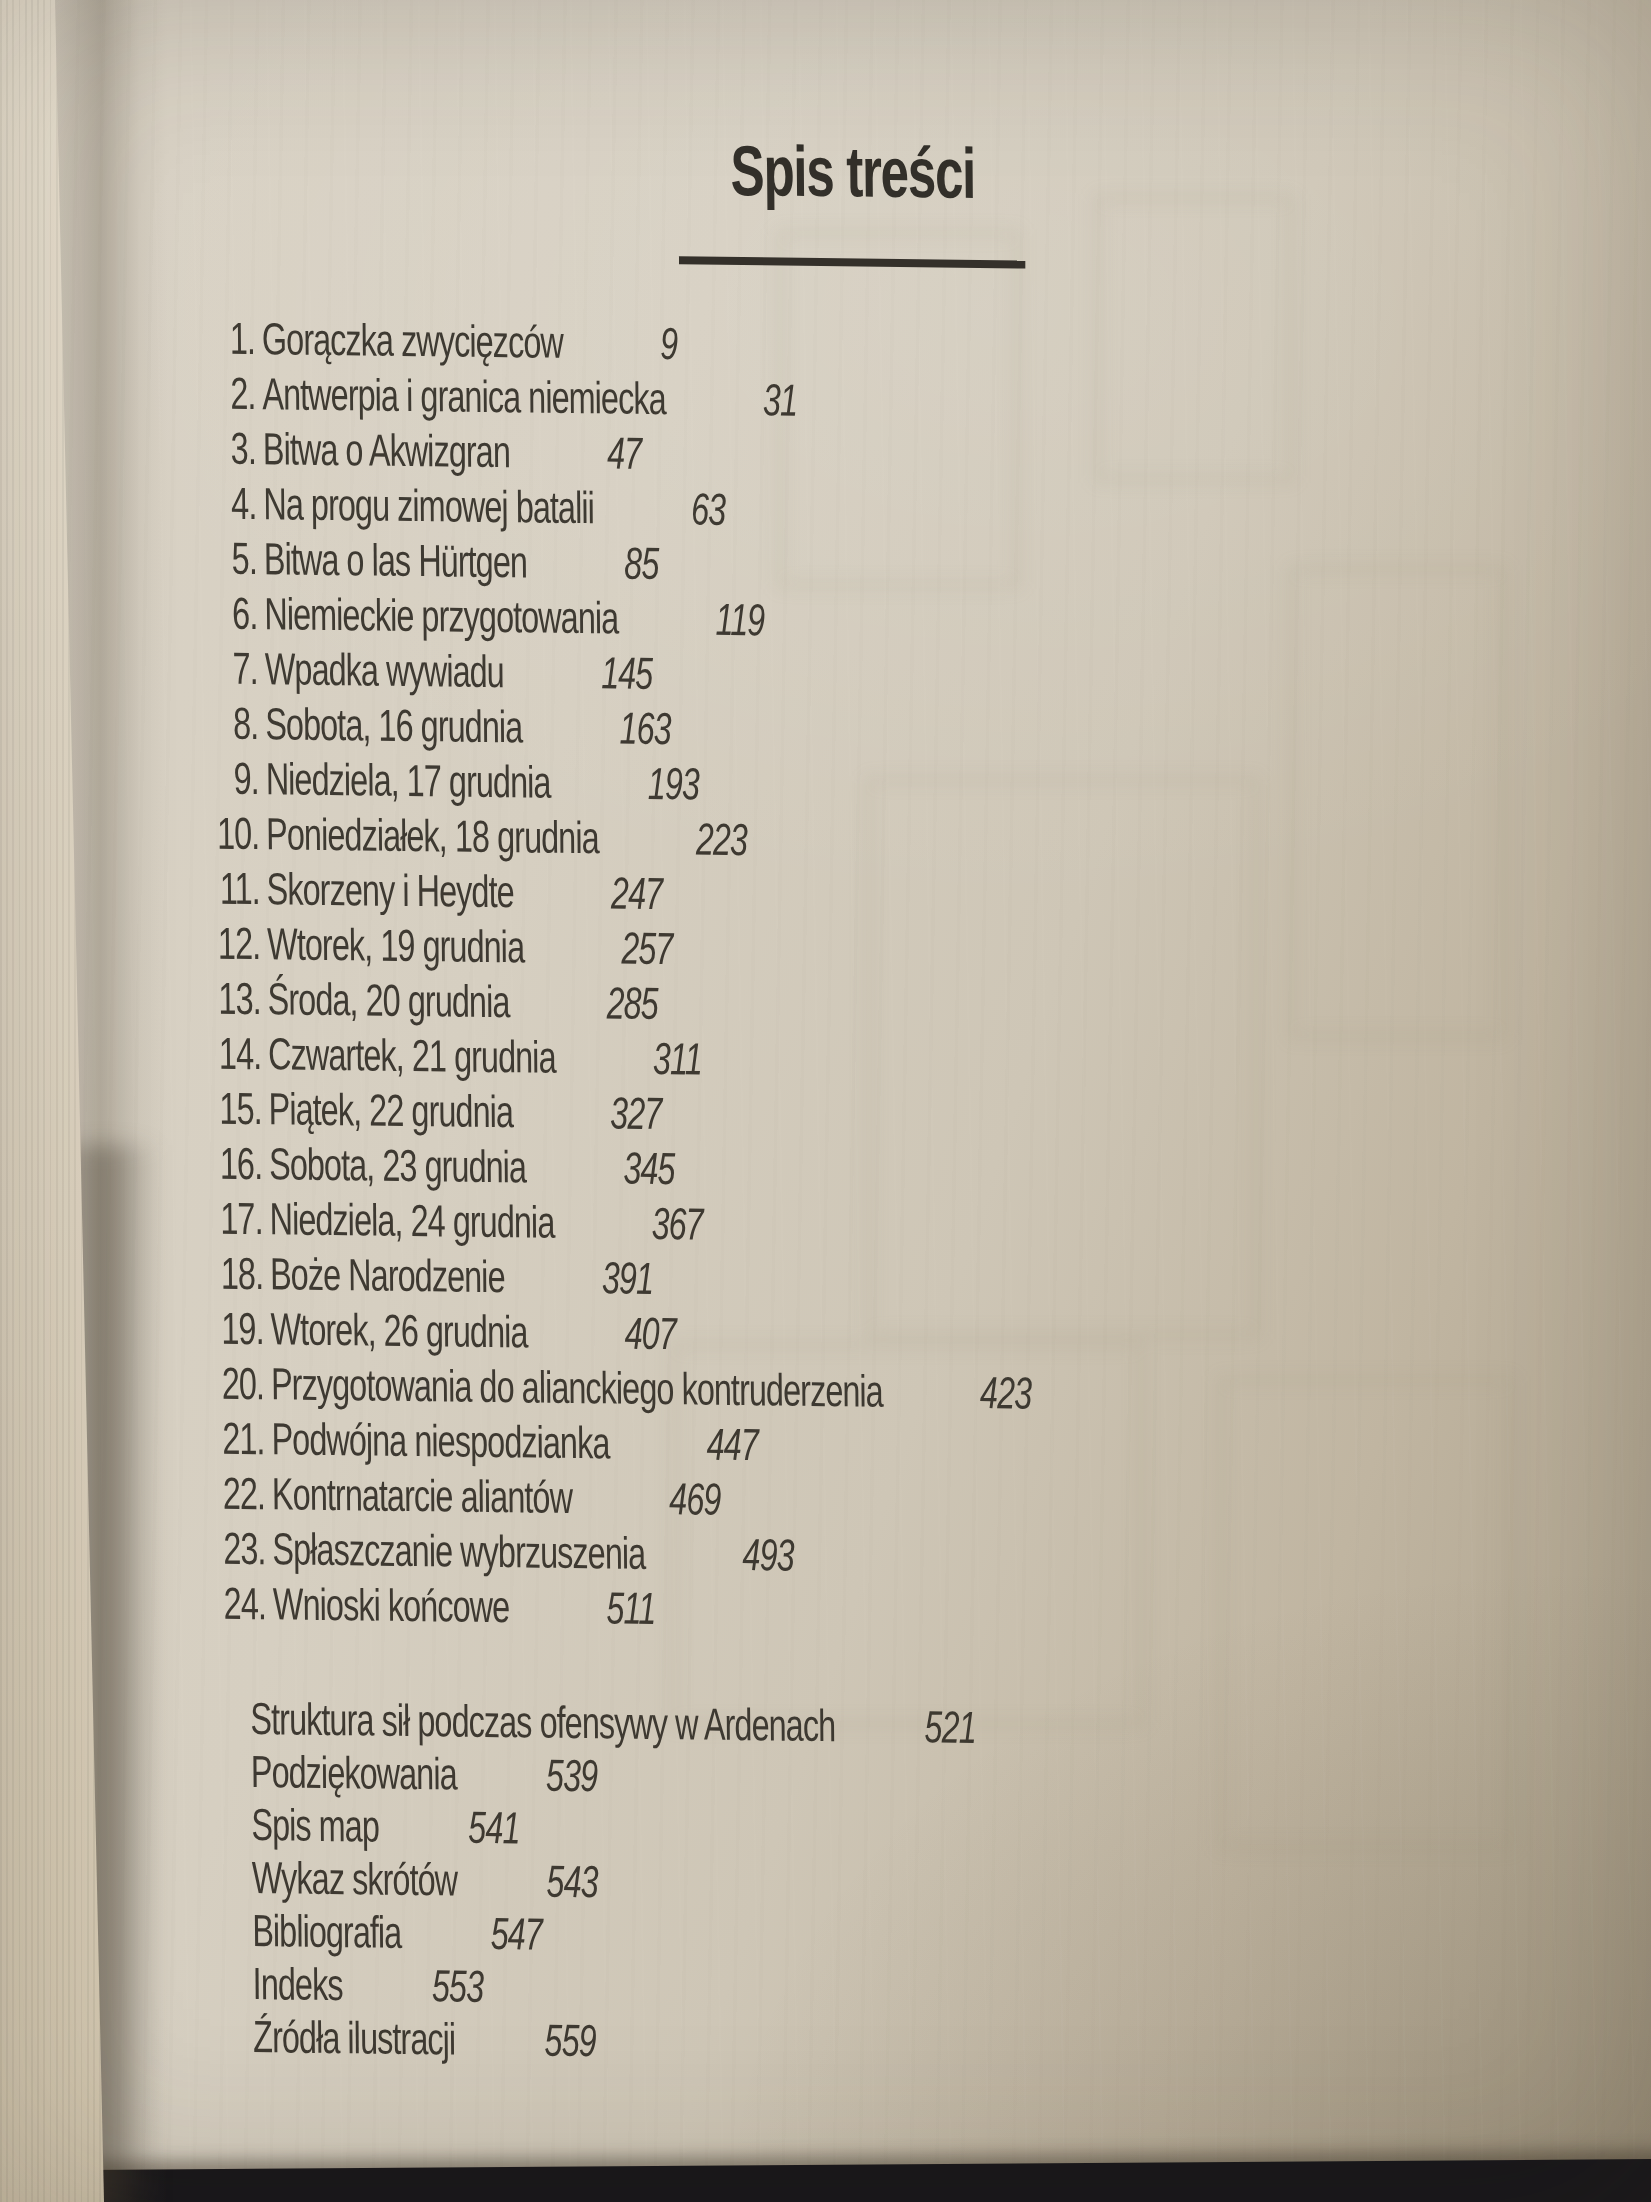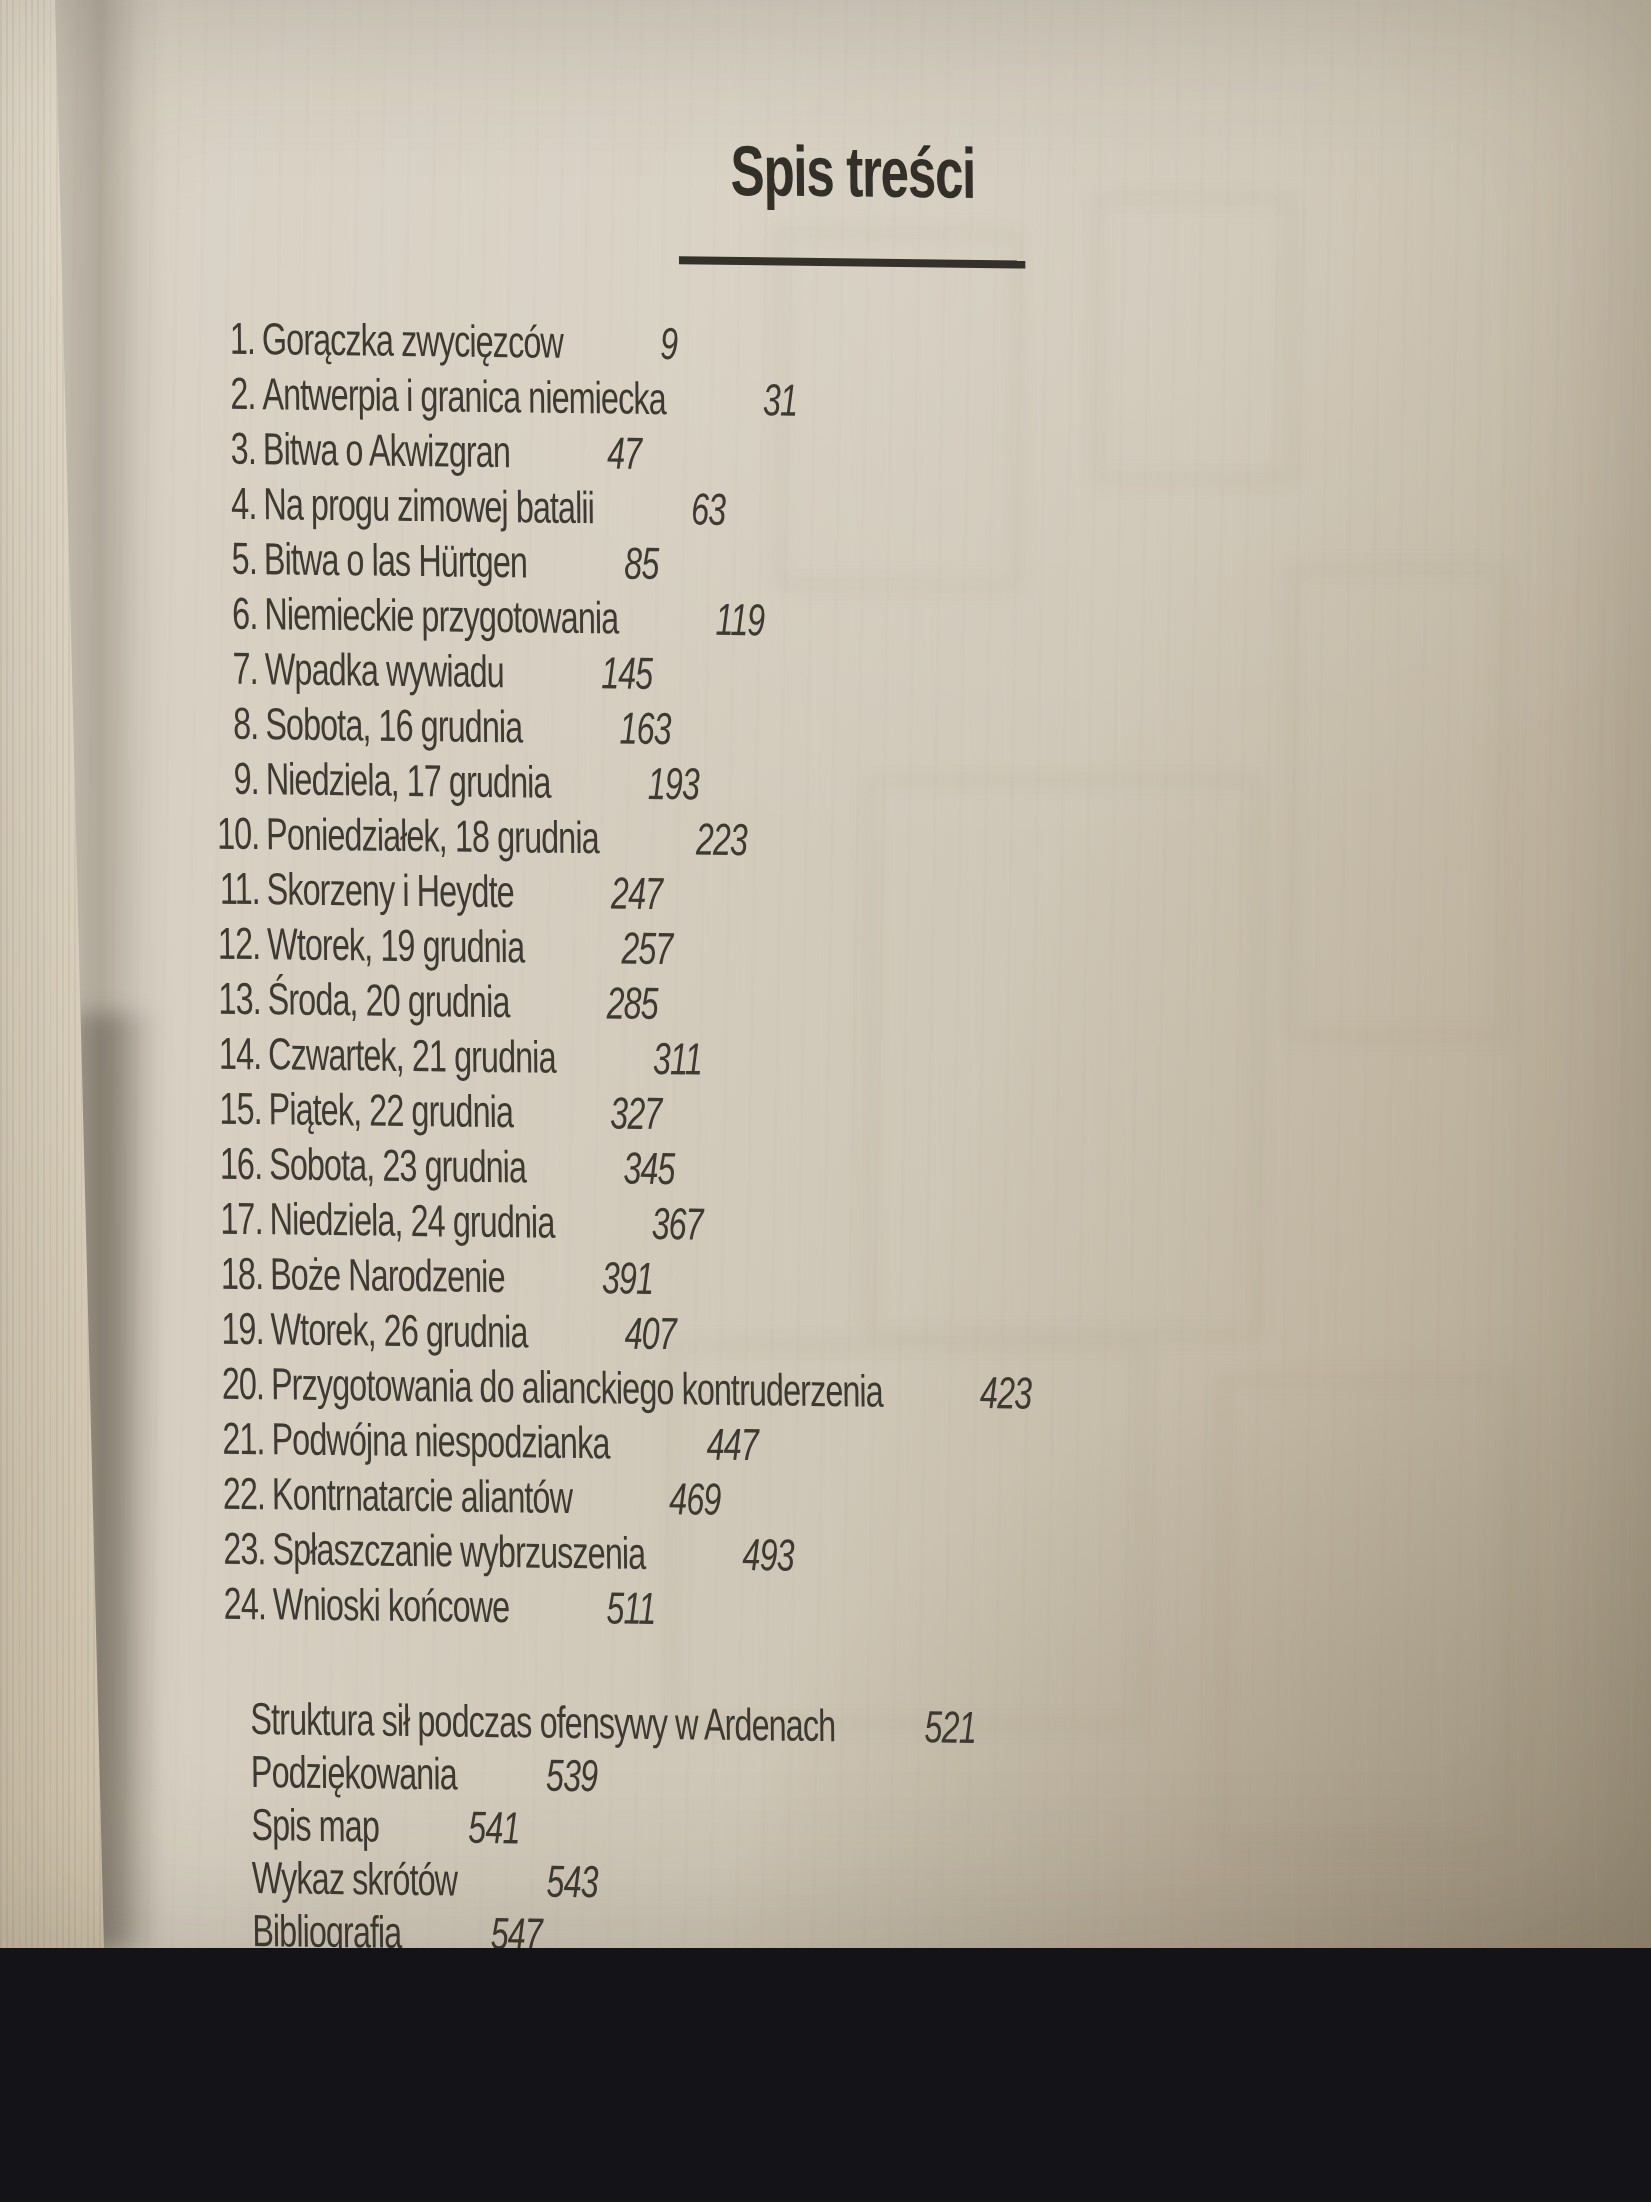--- a/index.html
+++ b/index.html
@@ -1,16 +1,16 @@
 <!DOCTYPE html>
 <html style="font-size:14px"><head>
 <meta charset="utf-8">
 <style>
   html,body{margin:0;padding:0;background:#141317;}
-  .photo{position:relative;width:1652px;height:1948px;overflow:hidden;
+  .photo{position:relative;width:1652px;height:2202px;overflow:hidden;
          font-family:"Liberation Sans",sans-serif;}
 
   
   .paper{position:absolute;inset:0;
     background:
       radial-gradient(1323px 882px at 60% 14%, rgba(255,255,255,0.10), rgba(255,255,255,0) 70%),
       radial-gradient(1412px 1059px at 95% 100%, rgba(70,58,40,0.18), rgba(70,58,40,0) 60%),
       linear-gradient(108deg,#dad3c6 0%,#d6cfc1 34%,#cec6b6 58%,#c0b5a1 78%,#a89d87 100%);}
   .streaks{position:absolute;inset:0;opacity:.45;
     background:repeating-linear-gradient(91deg, rgba(120,110,95,0.05) 0 3.5px, rgba(0,0,0,0) 3.5px 25.6px),

